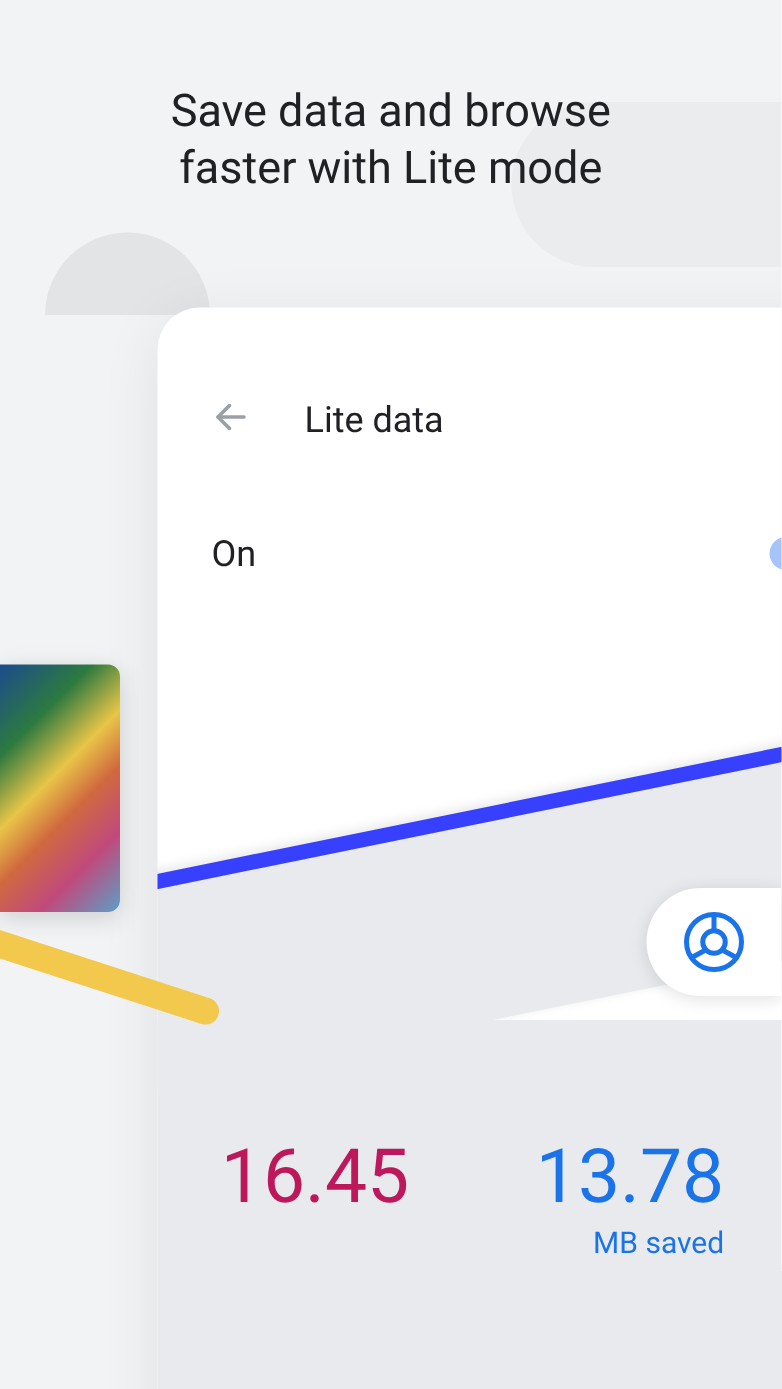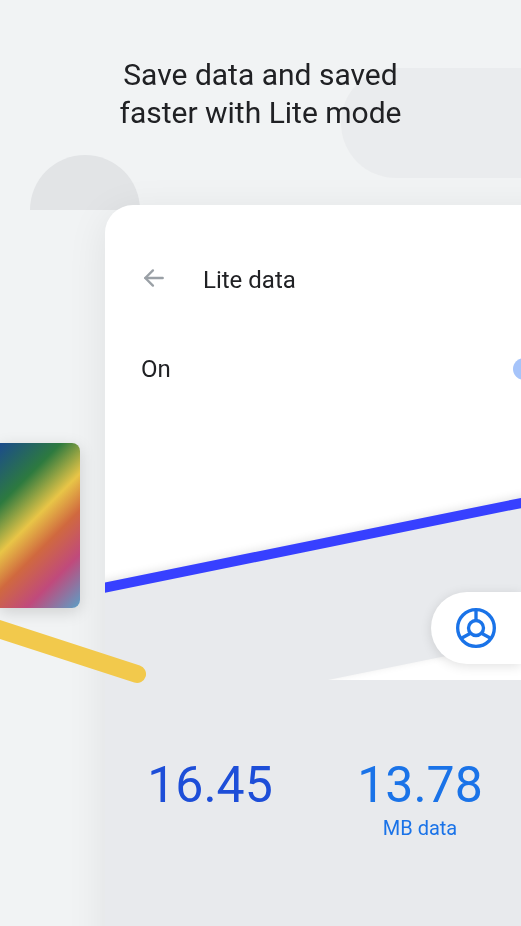--- a/index.html
+++ b/index.html
@@ -132,31 +132,31 @@
       top: 760px;
       left: 105px;
       width: 420px;
       display: flex;
       justify-content: space-around;
       text-align: center;
       z-index: 3;
     }
     .stat-num { font-size: 50px; font-weight: 400; line-height: 1; }
     .stat-lbl { font-size: 20px; margin-top: 6px; }
-    .used .stat-num, .used .stat-lbl { color: #1d4ed8; }
-    .saved .stat-num, .saved .stat-lbl { color: #1a73e8; }
+    .used .stat-num, .used .stat-lbl { color: #be185d; }
+    .saved .stat-num, .saved .stat-lbl { color: #1a73e8; text-align: right; }
   </style>
 </head>
 <body>
 
 <div class="cloud2"></div>
 <div class="cloud1"></div>
 
 <div class="headline">
-  <span>Save data and saved</span><br>
+  <span>Save data and browse</span><br>
   <span>faster with Lite mode</span>
 </div>
 
 <div class="card">
   <div class="card-header">
     <span class="back-arrow">
       <svg width="26" height="26" viewBox="0 0 24 24" fill="none" stroke="currentColor" stroke-width="2.2" stroke-linecap="round" stroke-linejoin="round">
           <line x1="20" y1="12" x2="4" y2="12"></line>
           <polyline points="11 5 4 12 11 19"></polyline>
         </svg>
@@ -186,15 +186,15 @@
     <line x1="41" y1="36" x2="30" y2="30" stroke="#1a73e8" stroke-width="4"></line>
   </svg>
 </div>
 
 <div class="stats">
   <div class="used">
     <div class="stat-num">16.45</div>
   </div>
   <div class="saved">
     <div class="stat-num">13.78</div>
-    <div class="stat-lbl">MB data</div>
+    <div class="stat-lbl">MB saved</div>
   </div>
 </div>
 
 </body></html>

